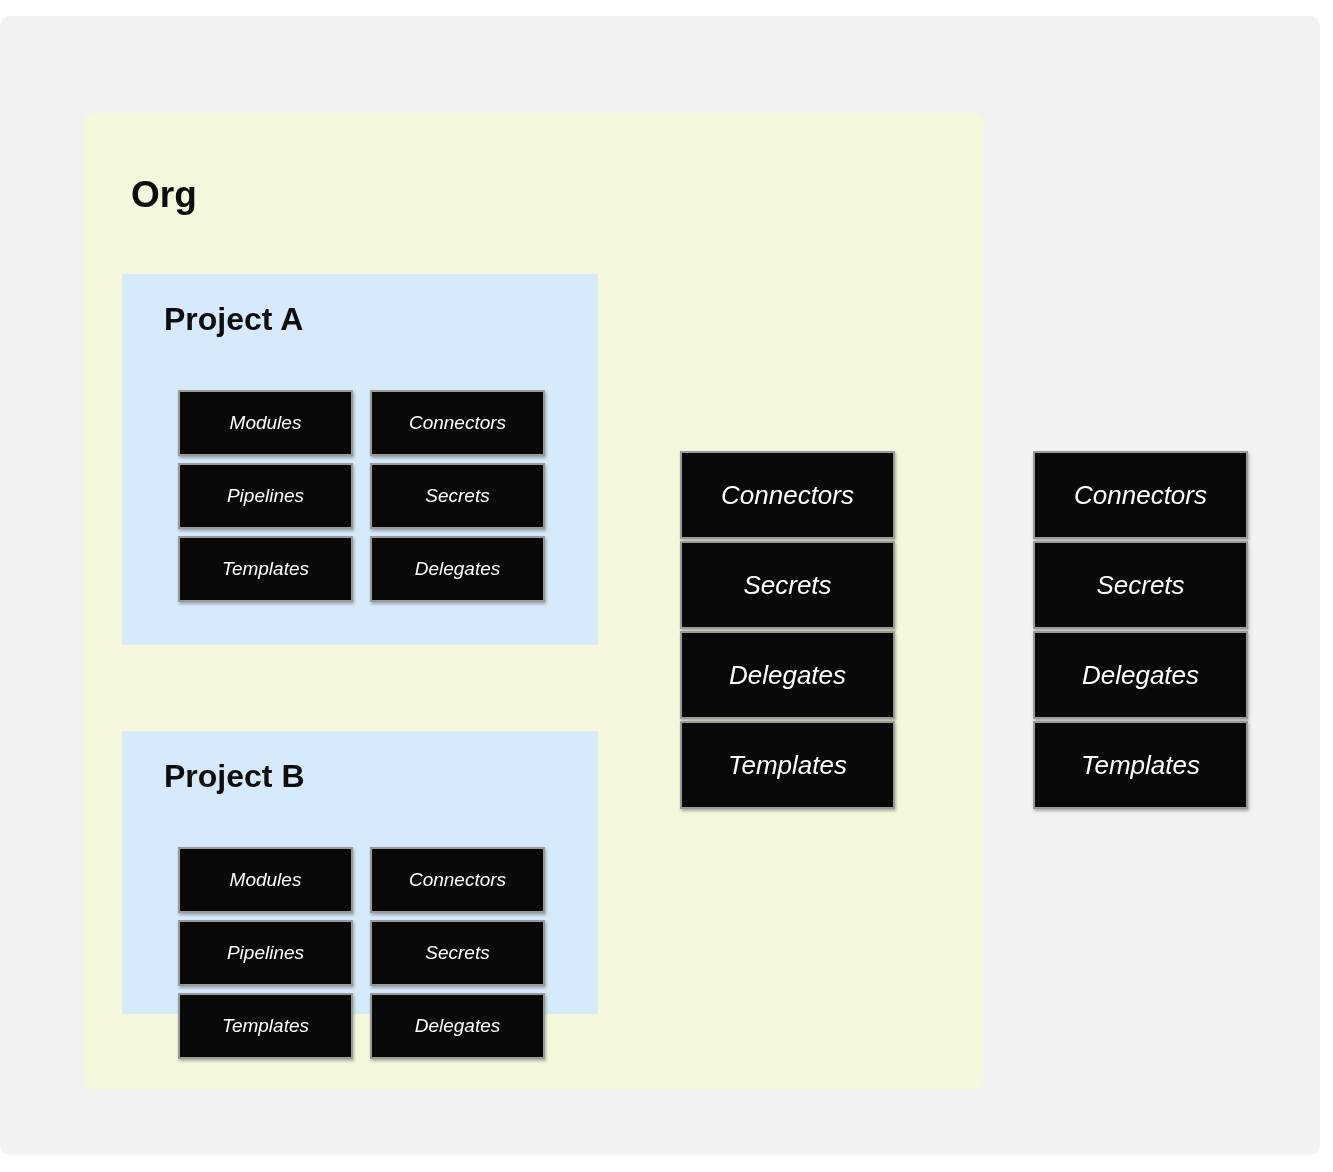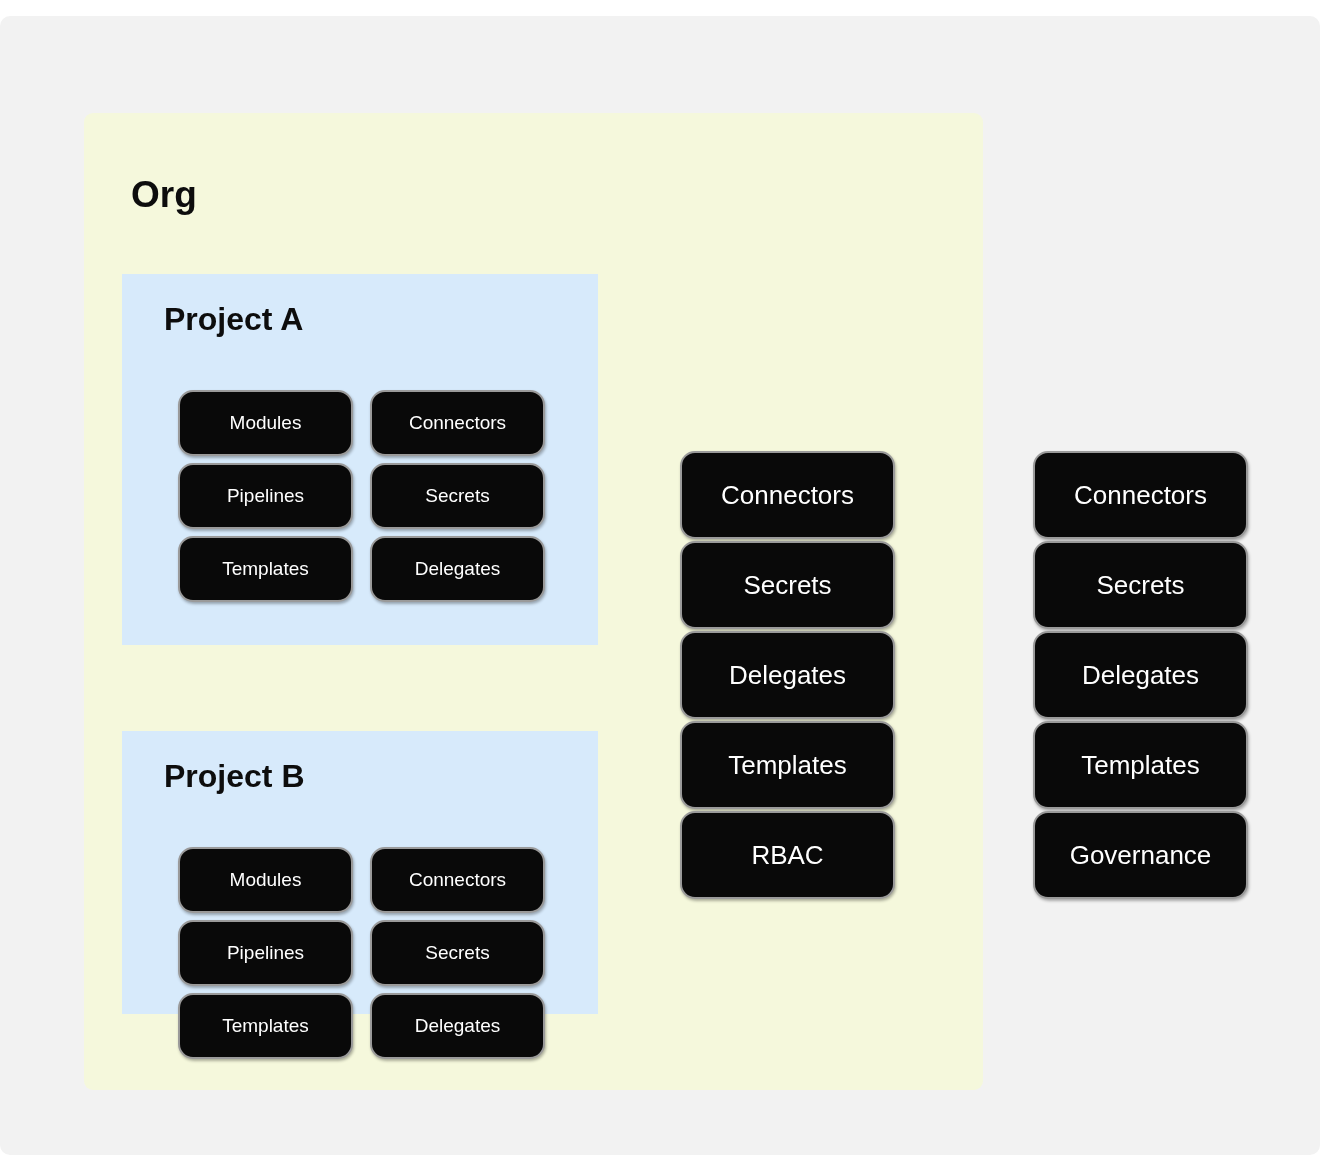--- a/index.html
+++ b/index.html
@@ -85,29 +85,30 @@
     display: grid;
     grid-template-columns: 175px 175px;
     column-gap: 17px;
     row-gap: 7px;
   }
 
   
   .btn {
     background: #090909;
     color: #ffffff;
-    border-radius: 15px;
+    border-radius: 0;
     display: flex;
     align-items: center;
     justify-content: center;
     box-sizing: border-box;
     border: 2px solid #9a9a9a;
     box-shadow: 1px 2px 3px rgba(0,0,0,0.30);
     text-align: center;
     user-select: none;
+    font-style: italic;
   }
   .btn.small {
     width: 175px;
     height: 66px;
     font-size: 19px;
   }
   .btn.large {
     width: 215px;
     height: 88px;
     font-size: 26px;
@@ -165,24 +166,22 @@
       <div class="btn small">Templates</div>
       <div class="btn small">Delegates</div>
     </div>
   </div>
 
   <div class="org-column">
     <div class="btn large">Connectors</div>
     <div class="btn large">Secrets</div>
     <div class="btn large">Delegates</div>
     <div class="btn large">Templates</div>
-    <div class="btn large">RBAC</div>
   </div>
 
   <div class="account-column">
     <div class="btn large">Connectors</div>
     <div class="btn large">Secrets</div>
     <div class="btn large">Delegates</div>
     <div class="btn large">Templates</div>
-    <div class="btn large">Governance</div>
   </div>
 
 </div>
 
 </body></html>

